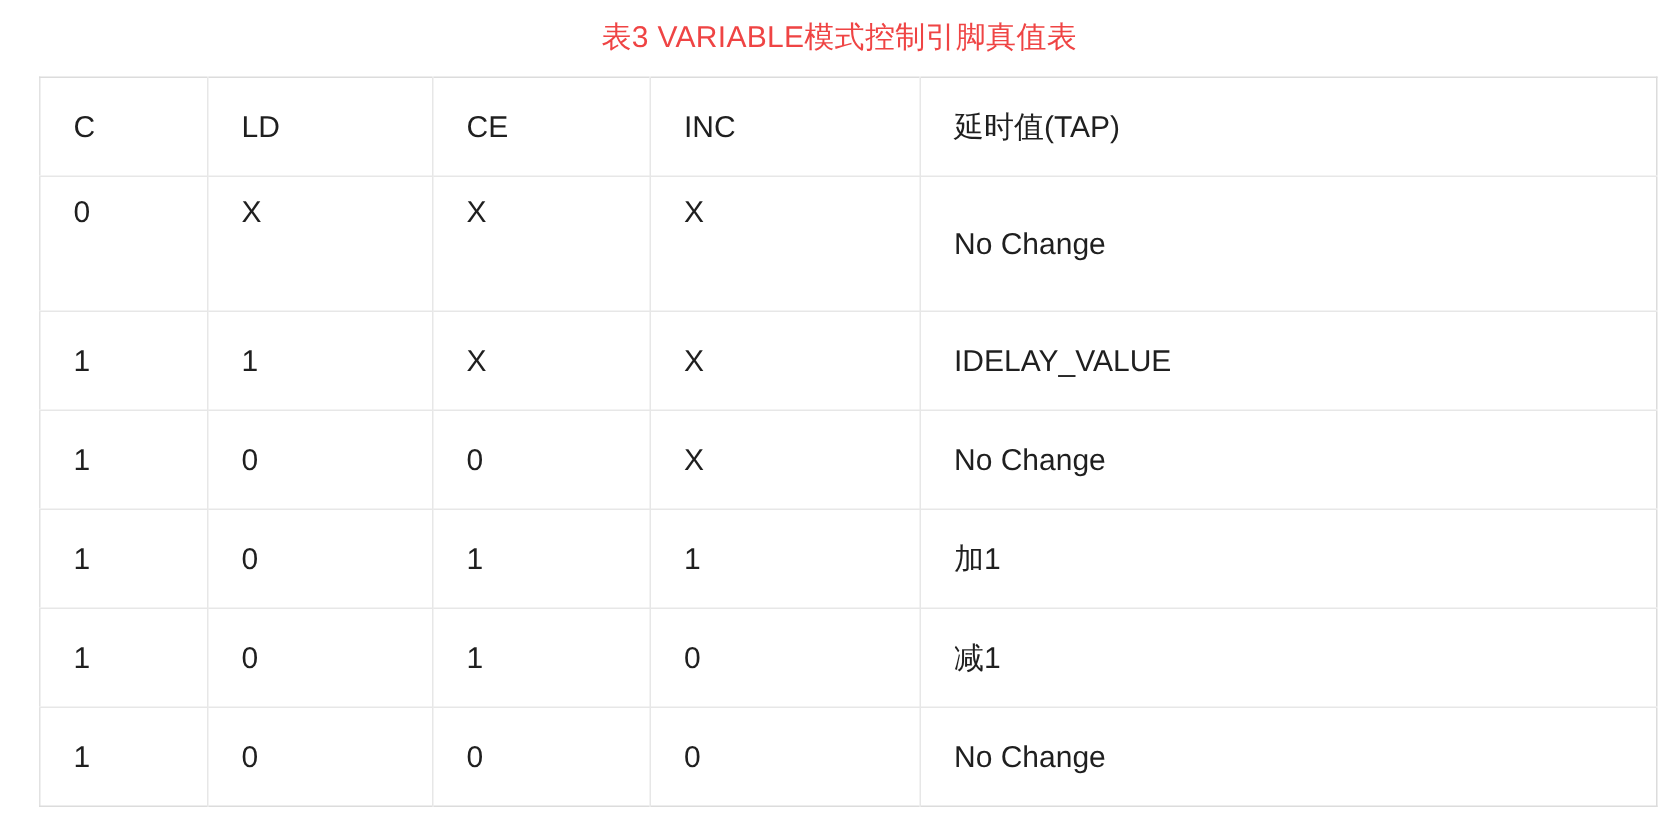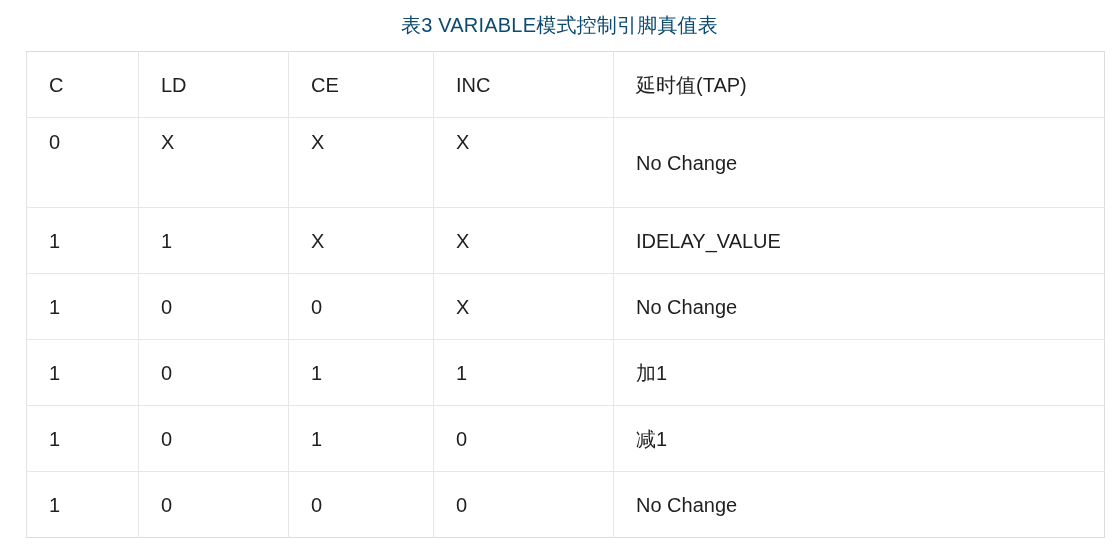--- a/index.html
+++ b/index.html
@@ -20,21 +20,21 @@
     height: 548px;
   }
   .caption {
     position: absolute;
     left: 0;
     top: 12px;
     width: 1119px;
     text-align: center;
     font-size: 20px;
     line-height: 26px;
-    color: #0c4a6e;
+    color: #ef4444;
     letter-spacing: 0.2px;
     white-space: nowrap;
   }
   .table-wrap {
     position: absolute;
     left: 26px;
     top: 51px;
     width: 1078px;
   }
   table.truth {

